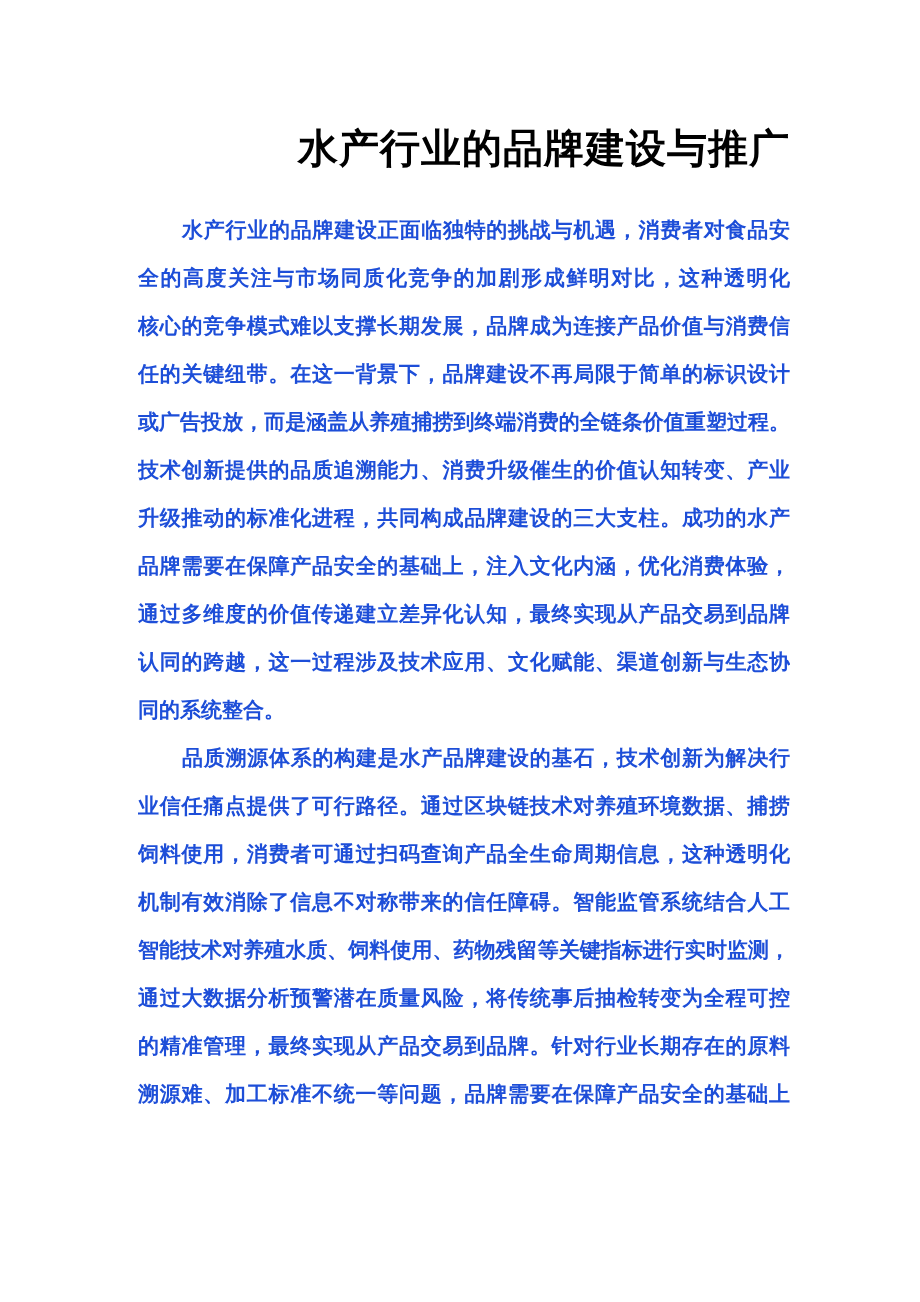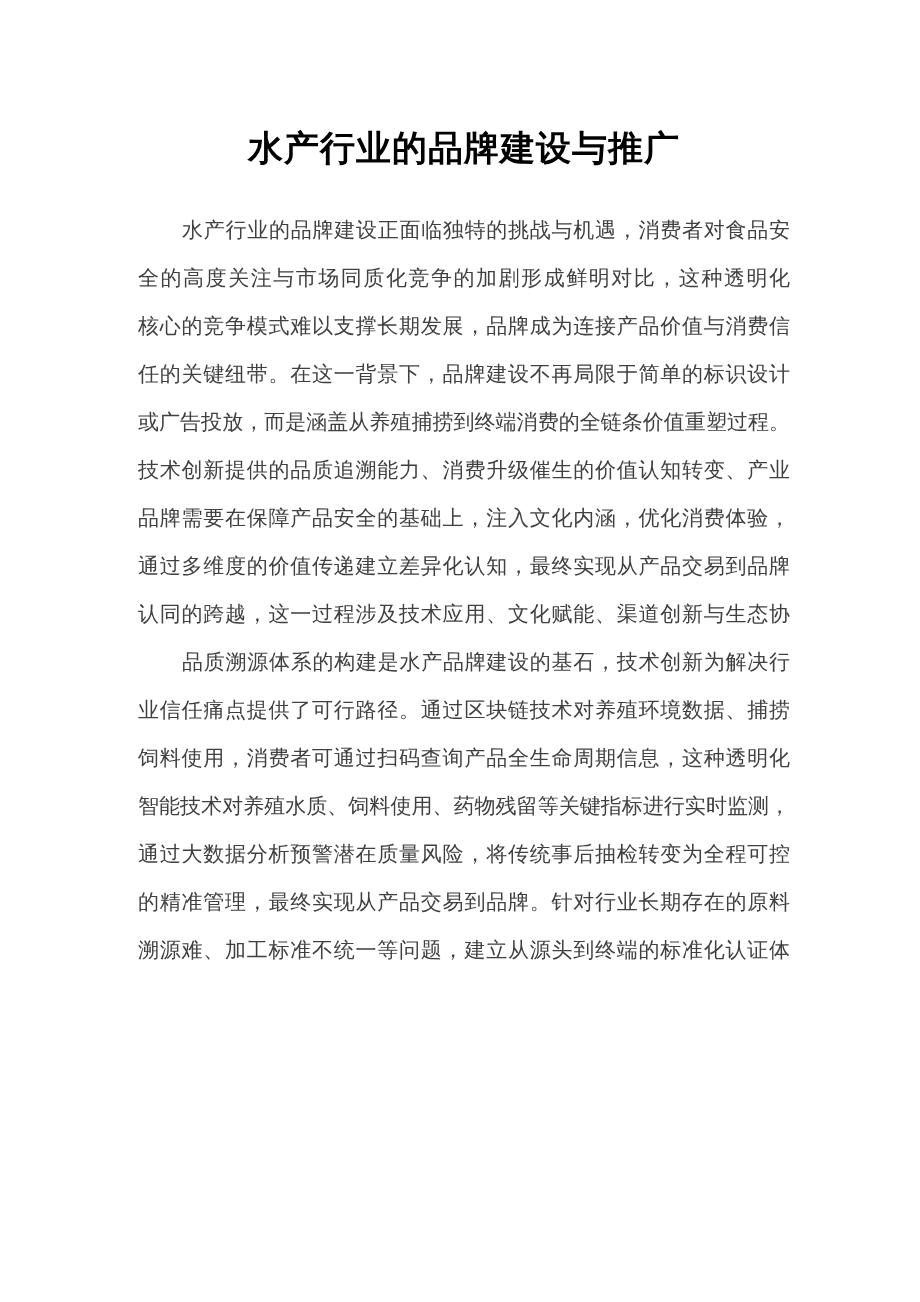--- a/index.html
+++ b/index.html
@@ -10,34 +10,35 @@
   .page {
     position: relative;
     width: 920px;
     height: 1302px;
     background: #ffffff;
     overflow: hidden;
   }
   .doc-title {
     margin: 126px 0 0 138px;
     width: 652px;
-    text-align: center;
+    text-align: right;
     font-family: "Liberation Sans", "DejaVu Sans", sans-serif;
     font-weight: bold;
-    font-size: 35px;
+    font-size: 40px;
     line-height: 44px;
     color: #000000;
     letter-spacing: 1px;
   }
   .doc-body {
     margin: 36px 0 0 138px;
     width: 652px;
     font-family: "Liberation Serif", "DejaVu Serif", serif;
     font-size: 21px;
-    color: #404040;
+    color: #1d4ed8;
+    font-weight: bold;
   }
   .text-line {
     height: 48px;
     line-height: 48px;
     white-space: nowrap;
     text-align: justify;
     text-align-last: justify;
     overflow: hidden;
   }
   .text-line.indent {
@@ -55,26 +56,29 @@
   <h1 class="doc-title">水产行业的品牌建设与推广</h1>
 
   <div class="doc-body">
 
     <div class="text-line indent">水产行业的品牌建设正面临独特的挑战与机遇，消费者对食品安</div>
     <div class="text-line">全的高度关注与市场同质化竞争的加剧形成鲜明对比，这种透明化</div>
     <div class="text-line">核心的竞争模式难以支撑长期发展，品牌成为连接产品价值与消费信</div>
     <div class="text-line">任的关键纽带。在这一背景下，品牌建设不再局限于简单的标识设计</div>
     <div class="text-line">或广告投放，而是涵盖从养殖捕捞到终端消费的全链条价值重塑过程。</div>
     <div class="text-line">技术创新提供的品质追溯能力、消费升级催生的价值认知转变、产业</div>
+    <div class="text-line">升级推动的标准化进程，共同构成品牌建设的三大支柱。成功的水产</div>
     <div class="text-line">品牌需要在保障产品安全的基础上，注入文化内涵，优化消费体验，</div>
     <div class="text-line">通过多维度的价值传递建立差异化认知，最终实现从产品交易到品牌</div>
     <div class="text-line">认同的跨越，这一过程涉及技术应用、文化赋能、渠道创新与生态协</div>
+    <div class="text-line para-end">同的系统整合。</div>
 
     <div class="text-line indent">品质溯源体系的构建是水产品牌建设的基石，技术创新为解决行</div>
     <div class="text-line">业信任痛点提供了可行路径。通过区块链技术对养殖环境数据、捕捞</div>
     <div class="text-line">饲料使用，消费者可通过扫码查询产品全生命周期信息，这种透明化</div>
+    <div class="text-line">机制有效消除了信息不对称带来的信任障碍。智能监管系统结合人工</div>
     <div class="text-line">智能技术对养殖水质、饲料使用、药物残留等关键指标进行实时监测，</div>
     <div class="text-line">通过大数据分析预警潜在质量风险，将传统事后抽检转变为全程可控</div>
     <div class="text-line">的精准管理，最终实现从产品交易到品牌。针对行业长期存在的原料</div>
-    <div class="text-line">溯源难、加工标准不统一等问题，建立从源头到终端的标准化认证体</div>
+    <div class="text-line">溯源难、加工标准不统一等问题，品牌需要在保障产品安全的基础上</div>
 
   </div>
 </div>
 
 </body></html>

